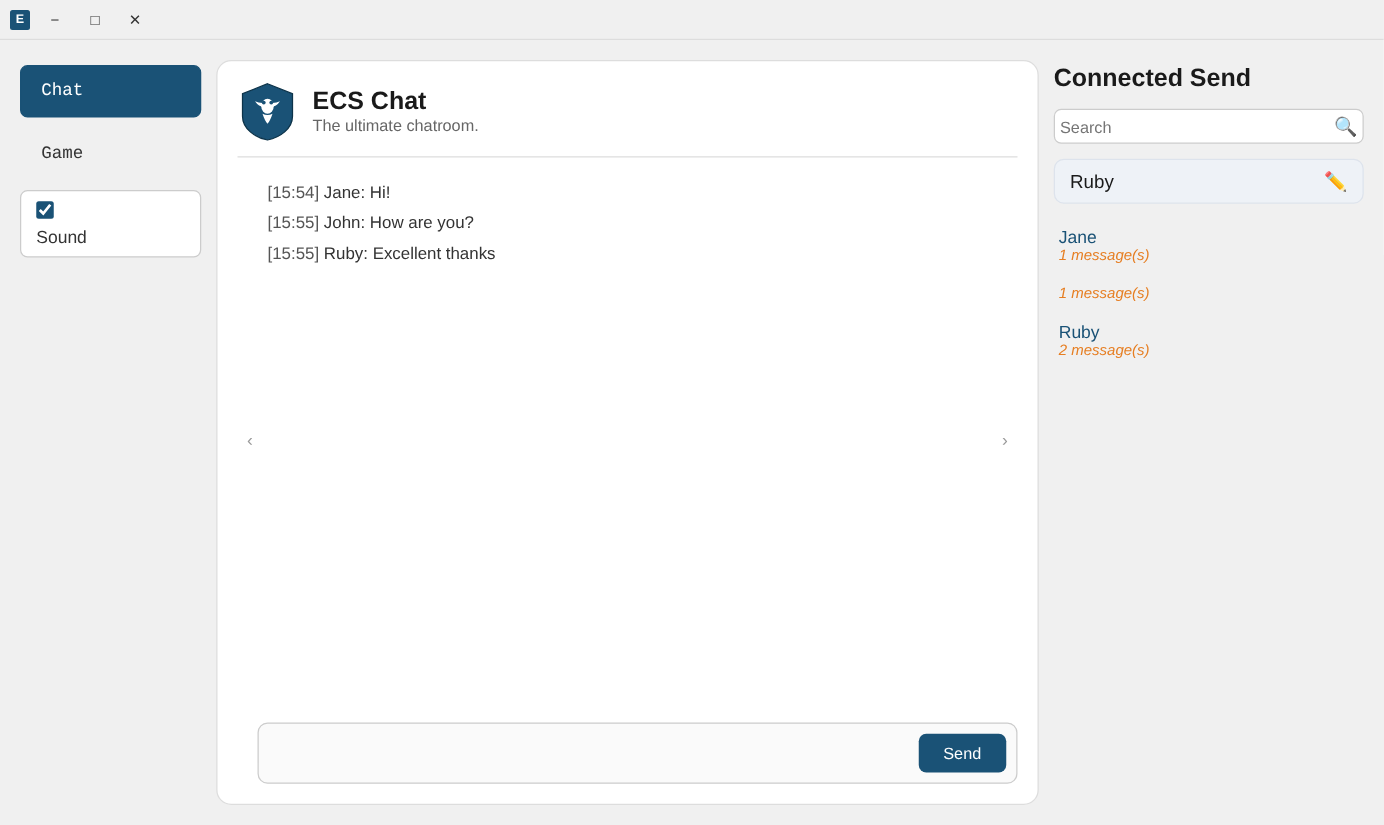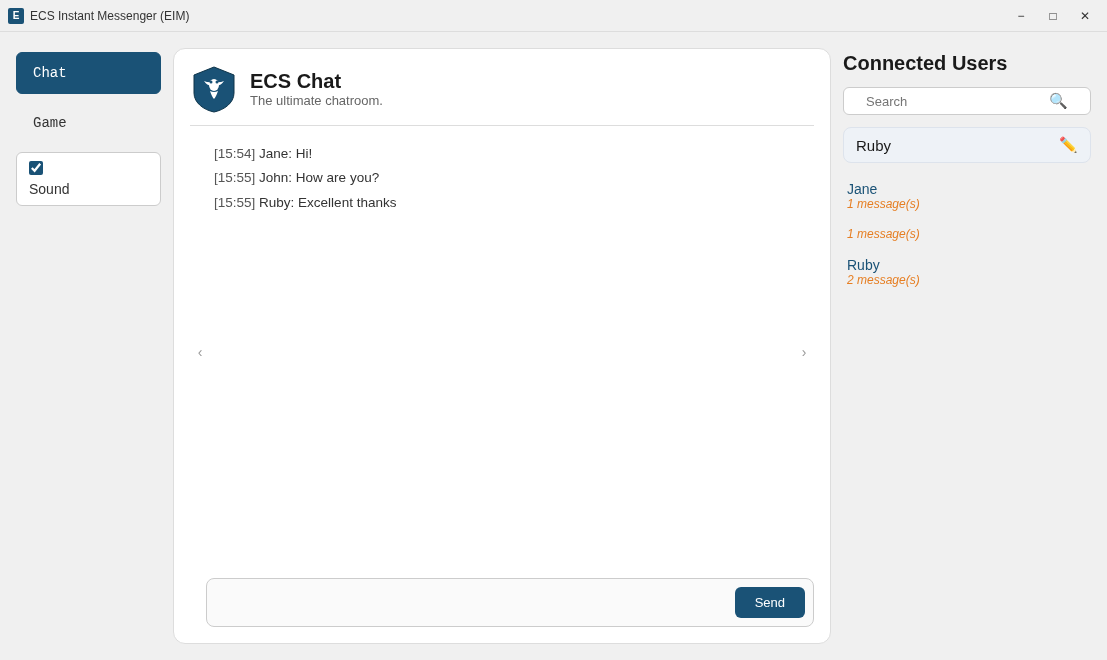--- a/index.html
+++ b/index.html
@@ -229,21 +229,21 @@
       font-weight: bold;
       color: #1a1a1a;
     }
 
     .search-box {
       display: flex;
       align-items: center;
       border: 1px solid #ccc;
       border-radius: 6px;
       background: white;
-      padding: 4px 22px;
+      padding: 4px 4px;
     }
     .search-input {
       flex: 1;
       border: none;
       outline: none;
       font-size: 13px;
       color: #333;
       background: transparent;
     }
     .search-icon {
@@ -290,21 +290,20 @@
       font-size: 12px;
       color: #e67e22;
       font-style: italic;
     }
   </style>
 </head>
 <body>
 
 <div class="titlebar">
   <div class="titlebar-icon">E</div>
-  <span class="titlebar-title">ECS Instant Messenger (EIM)</span>
   <div class="titlebar-controls">
     <button class="titlebar-btn">−</button>
     <button class="titlebar-btn">□</button>
     <button class="titlebar-btn close">✕</button>
   </div>
 </div>
 
 <div class="main-layout">
 
   <div class="sidebar">
@@ -354,21 +353,21 @@
     </div>
 
     <div class="chat-input-area">
       <input type="text" class="chat-input" placeholder="" style="">
       <button class="send-btn">Send</button>
     </div>
 
   </div>
 
   <div class="users-panel">
-    <h2 class="users-panel-title">Connected Users</h2>
+    <h2 class="users-panel-title">Connected Send</h2>
 
     <div class="search-box">
       <input type="text" class="search-input" placeholder="Search" style="">
       <span class="search-icon">🔍</span>
     </div>
 
     <div class="current-user-row">
       <span class="current-user-name">Ruby</span>
       <span class="edit-icon">✏️</span>
     </div>

